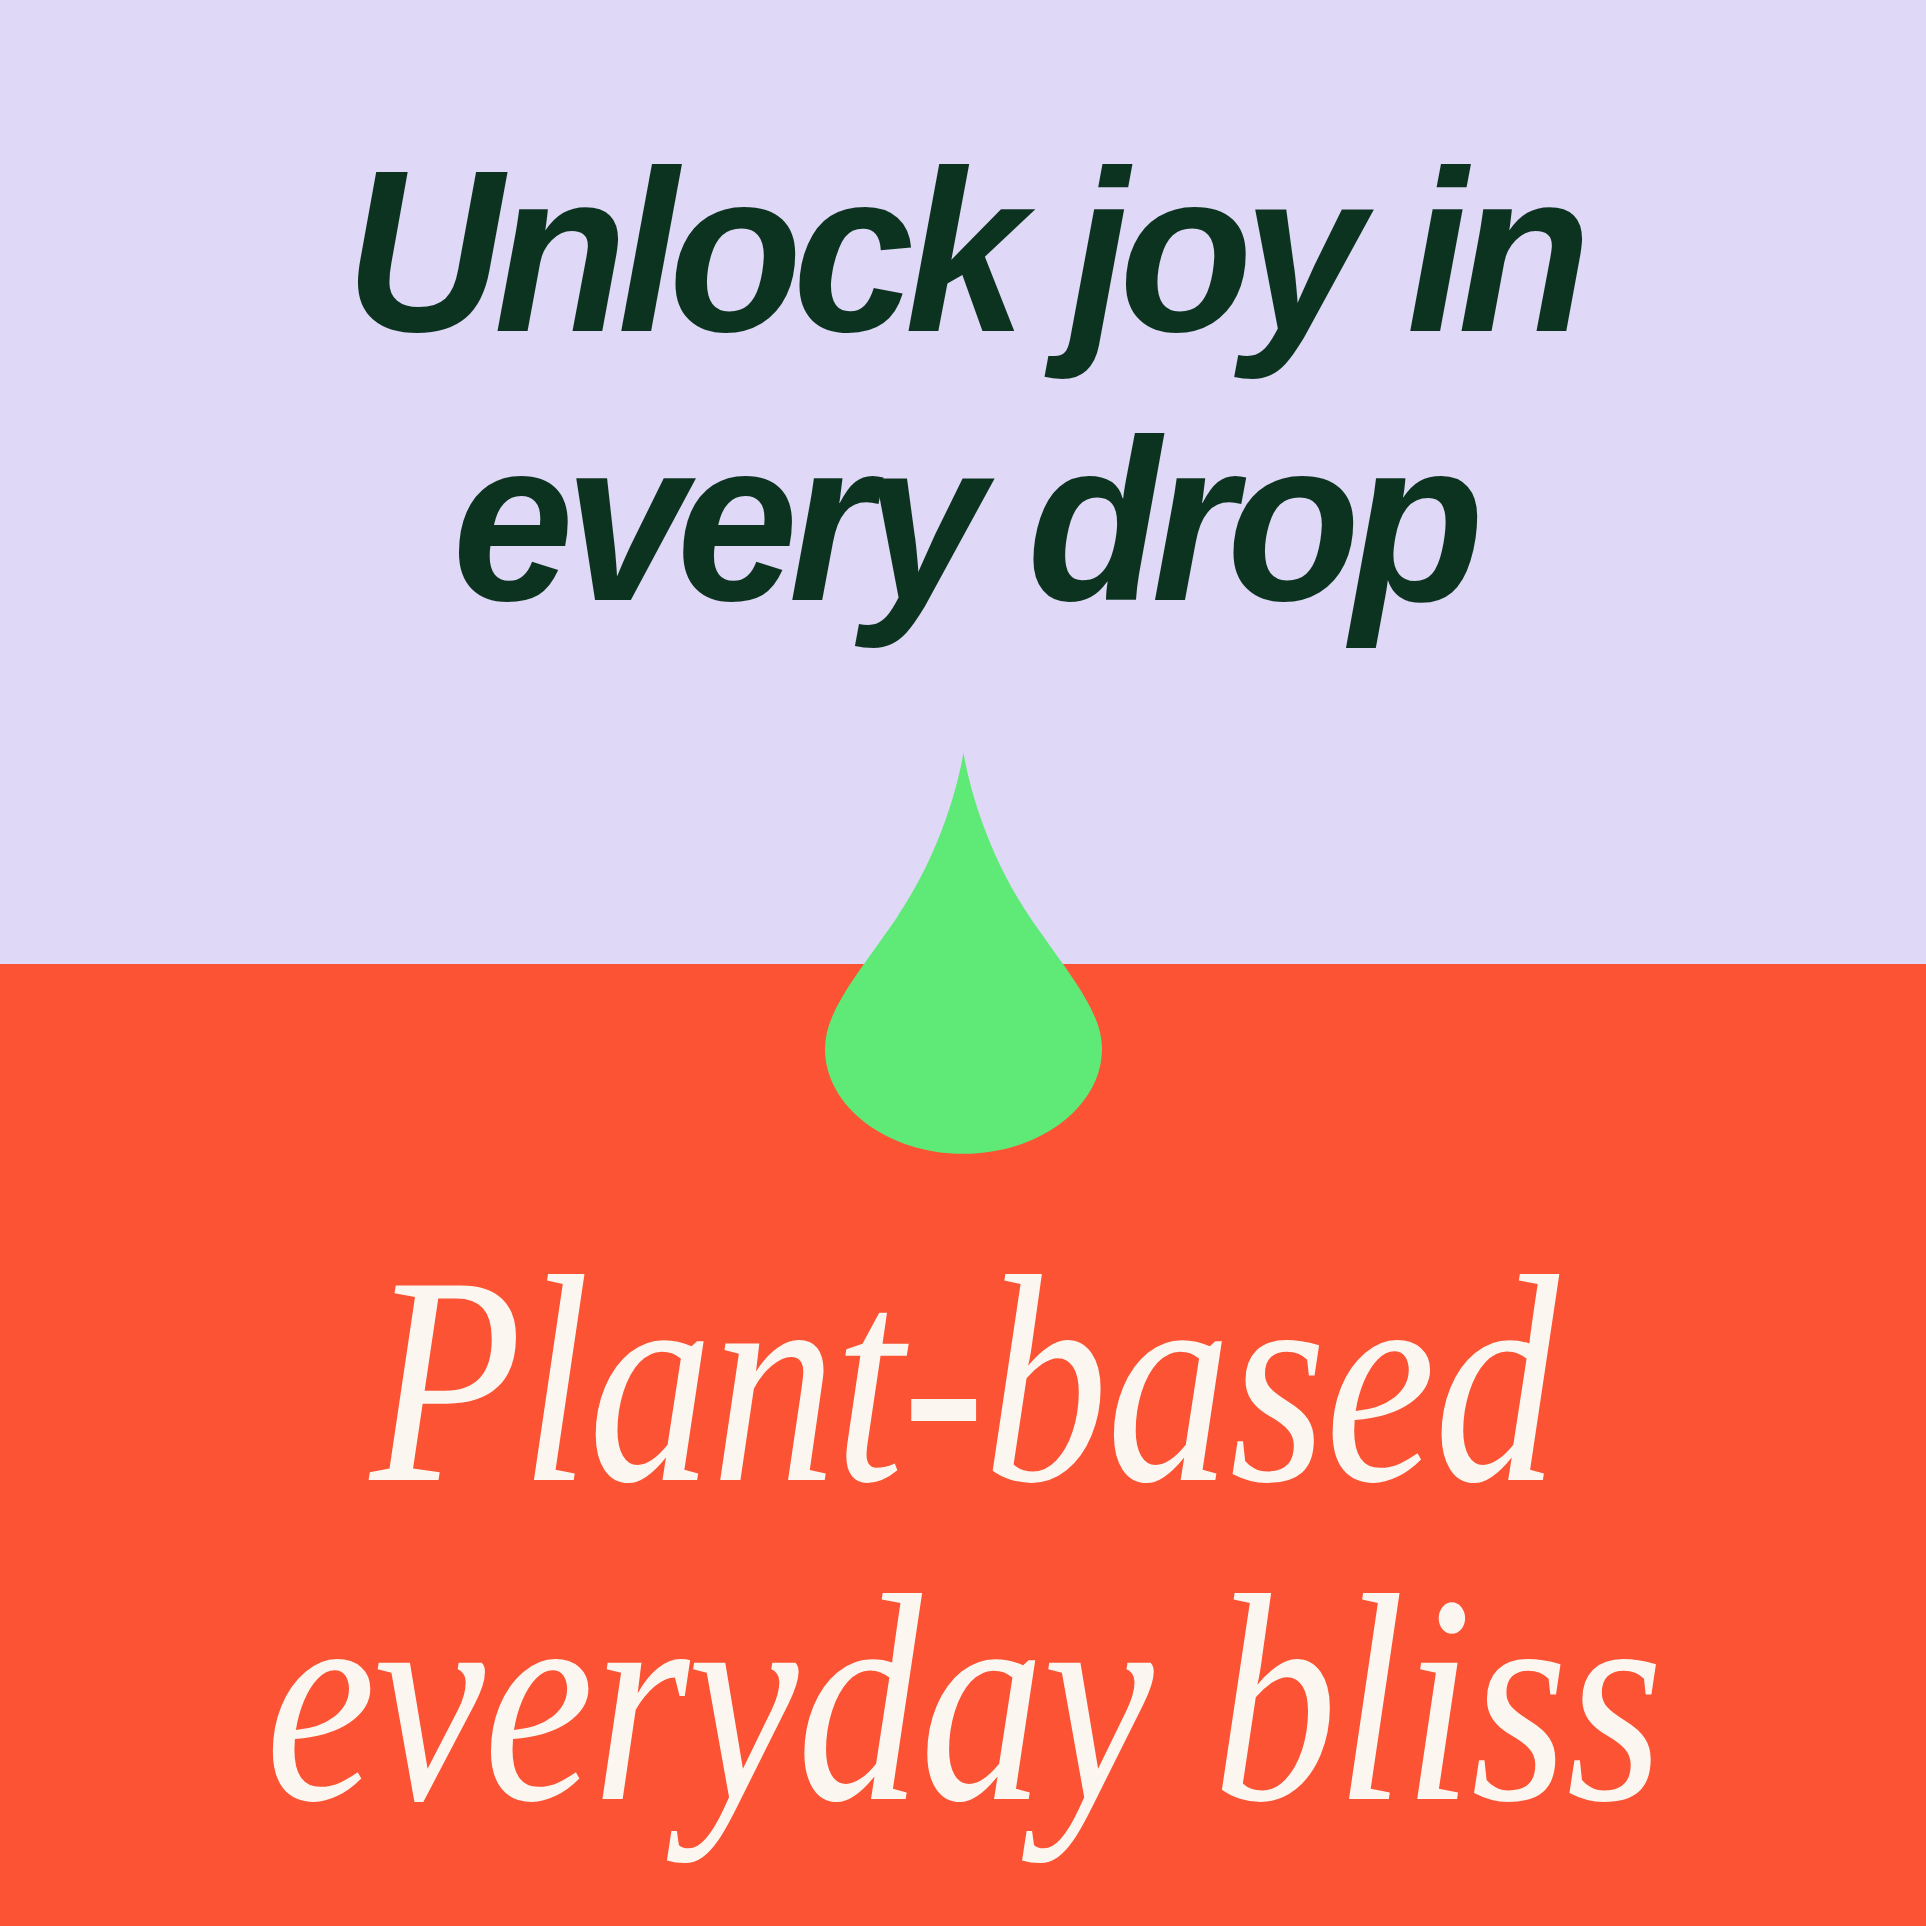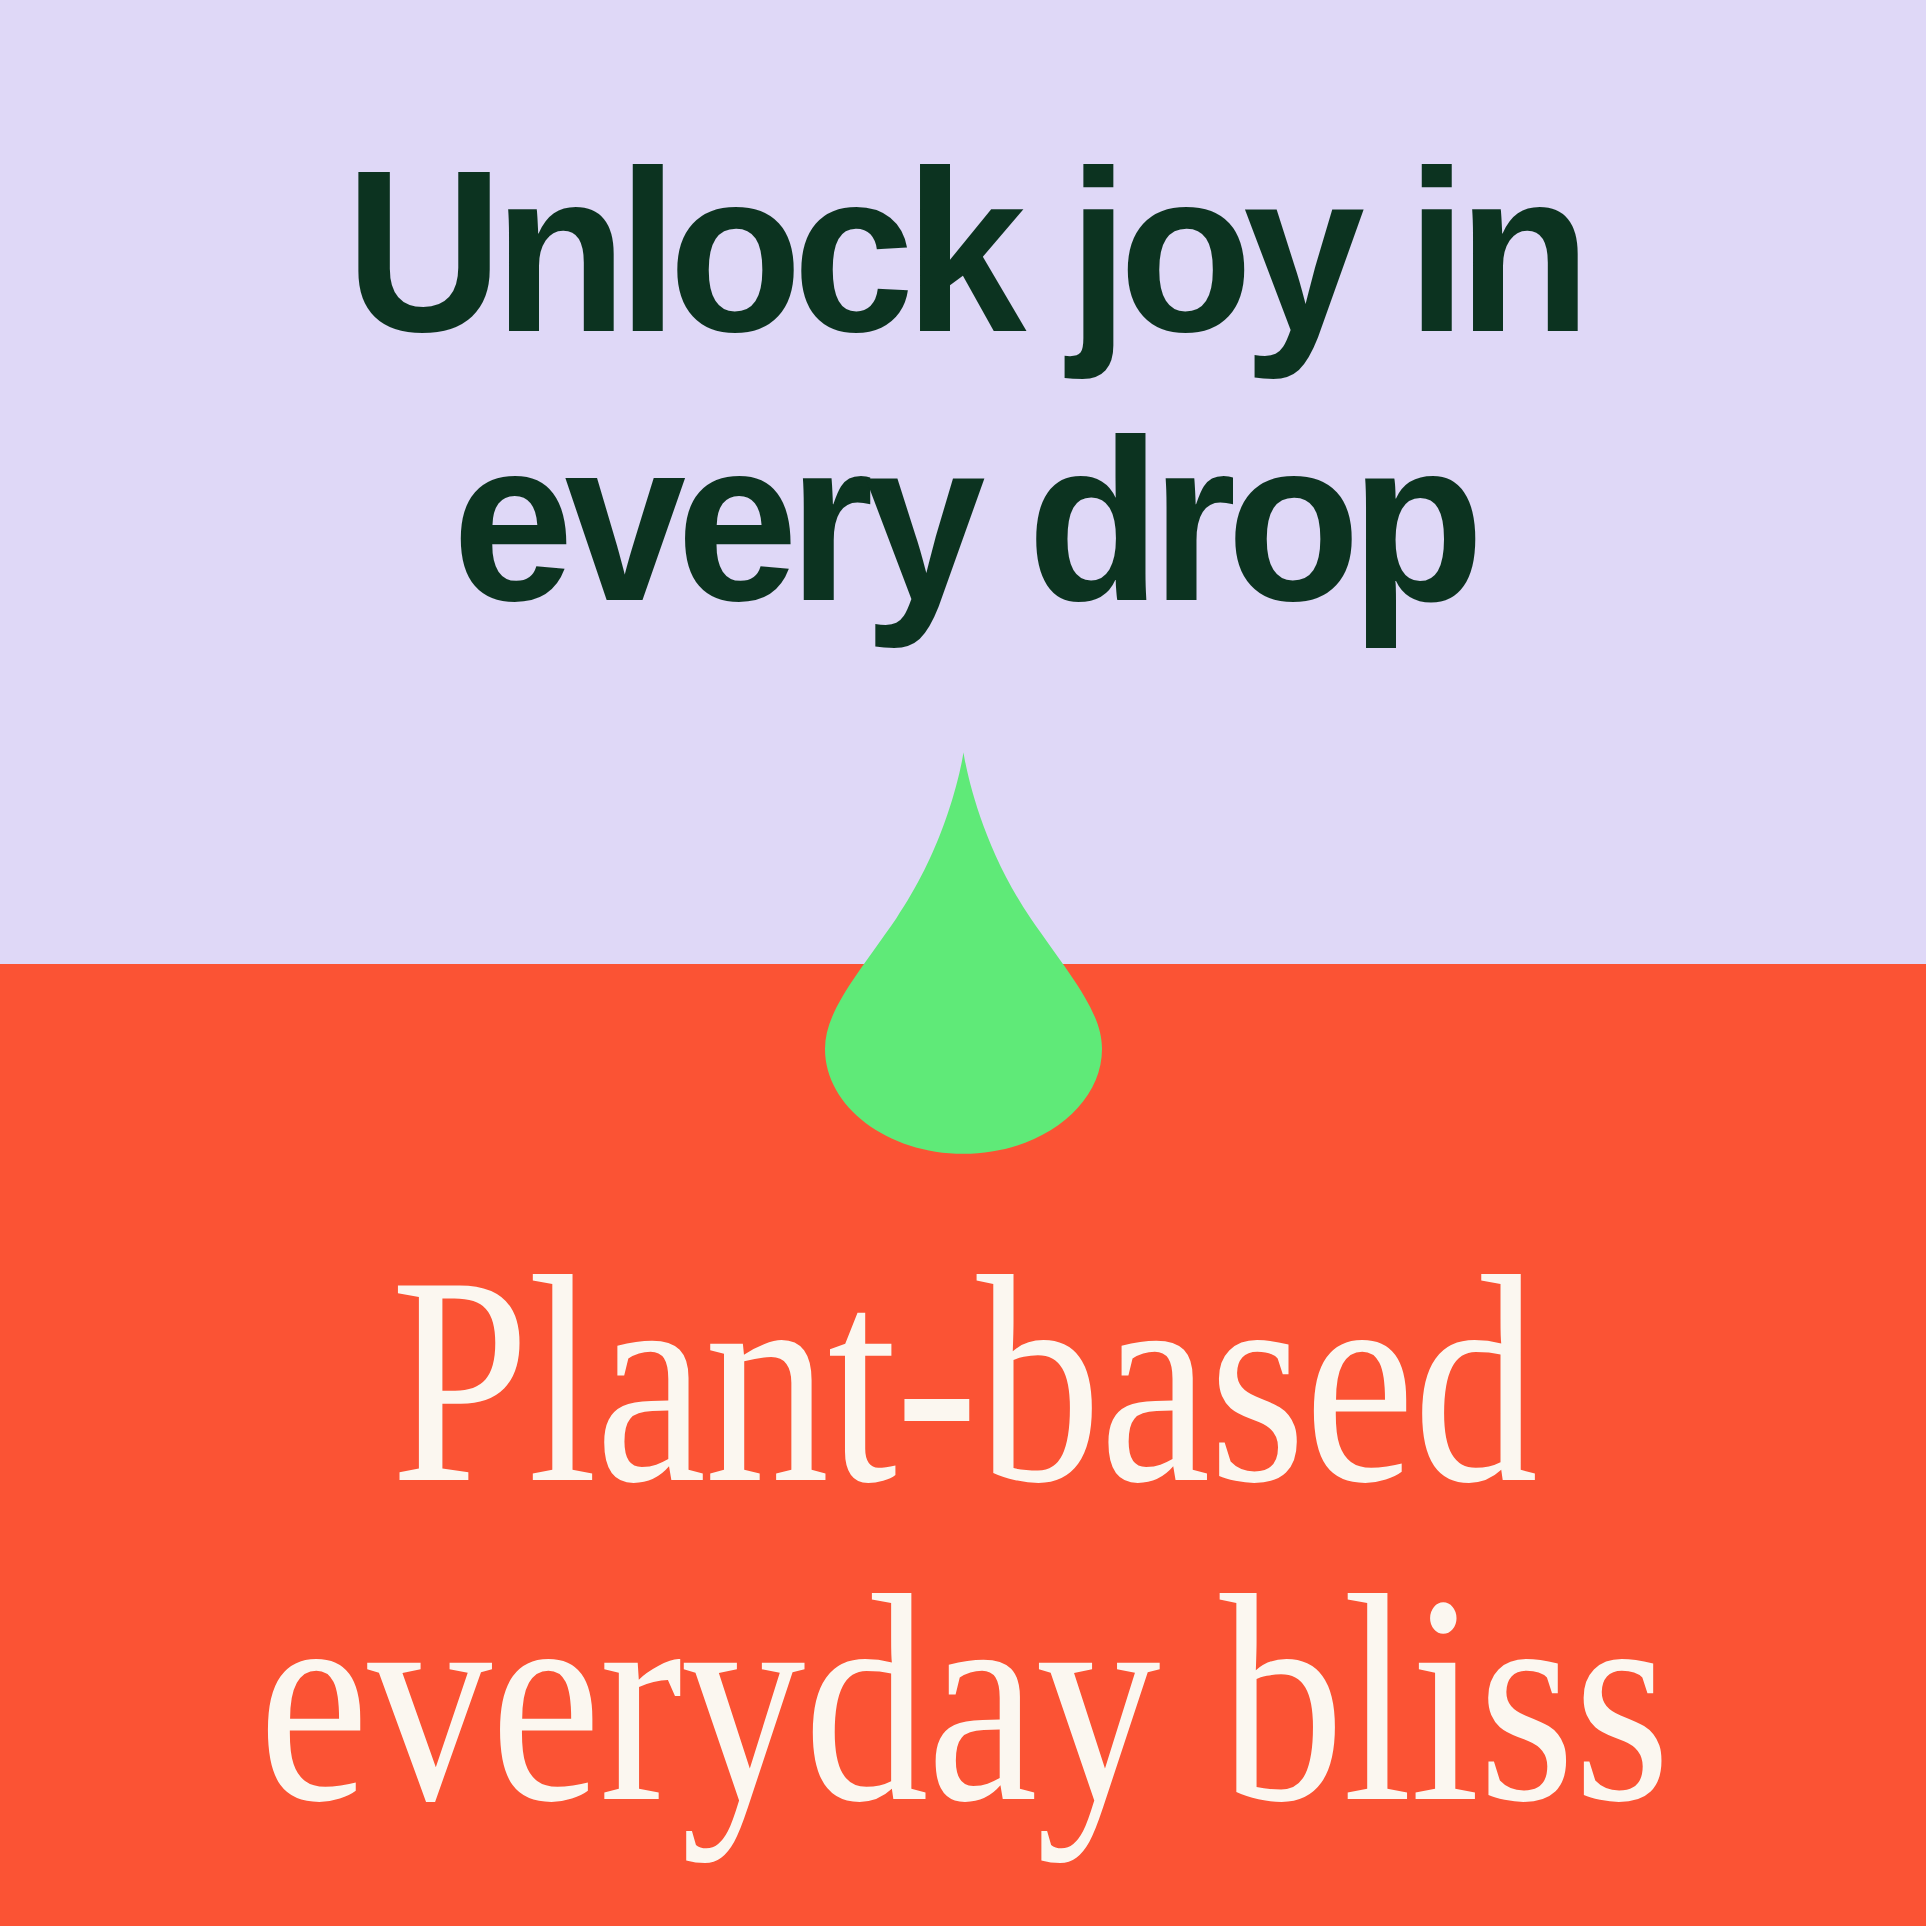--- a/index.html
+++ b/index.html
@@ -6,20 +6,21 @@
     margin: 0;
     padding: 0;
     background: #ffffff;
   }
   #poster {
     position: relative;
     width: 1927px;
     height: 1927px;
     overflow: hidden;
     font-family: "Liberation Sans", sans-serif;
+    font-style: italic;
   }
   .band {
     position: absolute;
     left: 0;
     width: 1927px;
   }
   #band-top {
     top: 0;
     height: 964px;
     background: #dfd8f7;

